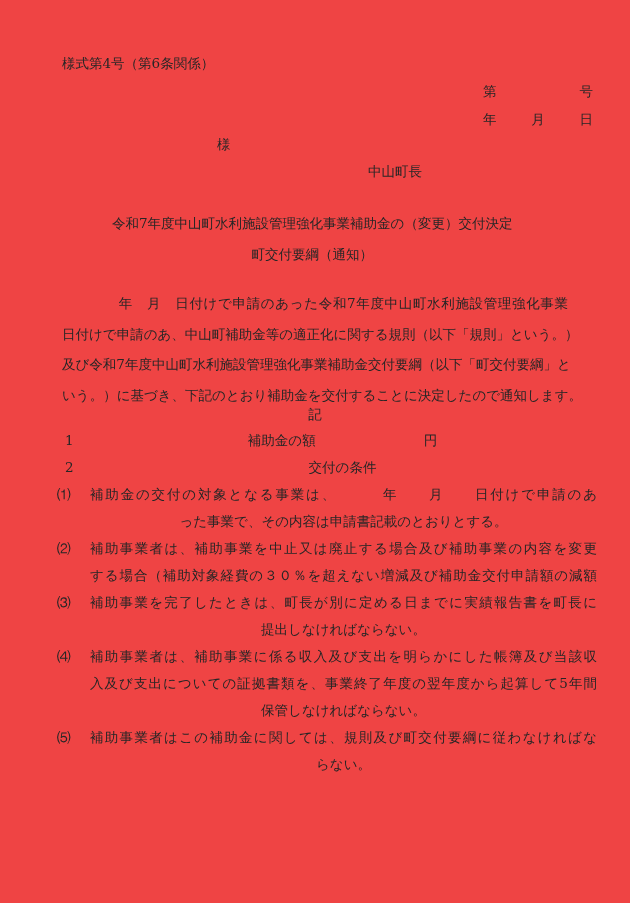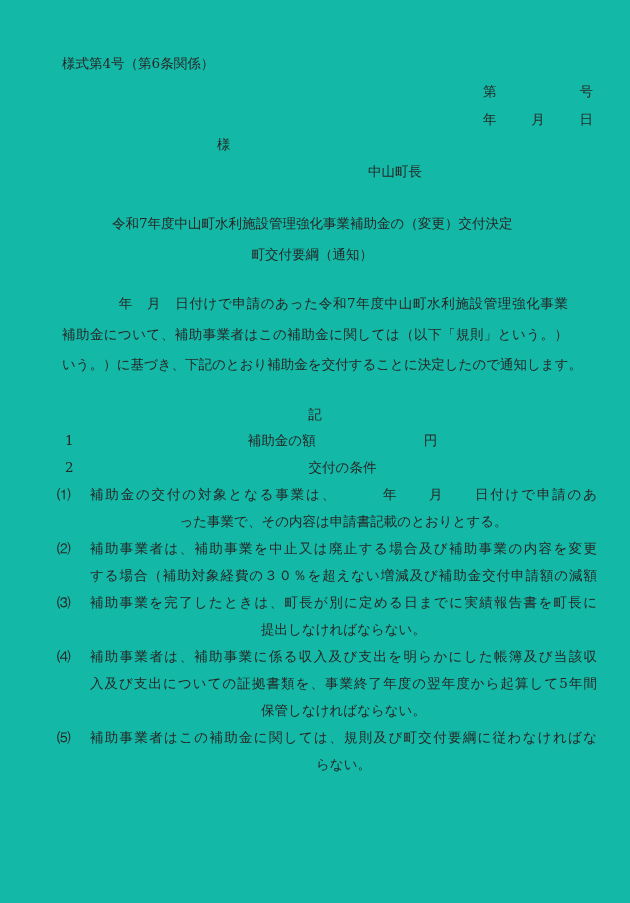--- a/index.html
+++ b/index.html
@@ -1,20 +1,20 @@
 <!DOCTYPE html>
 <html><head>
 <meta charset="utf-8">
 <style>
   html,body{margin:0;padding:0;background:#e8e8e8;}
   .page{
     position:relative;
     width:630px;height:903px;
     margin:0 auto;
-    background:#14b8a6;
+    background:#ef4444;
     color:#262626;
     font-family:"DejaVu Serif","Liberation Serif",serif;
     font-size:13.5px;
     line-height:1;
     overflow:hidden;
   }
   .abs{position:absolute;}
   .form-label{left:62px;top:57px;white-space:pre;}
   .doc-no{left:483px;top:85px;width:110px;display:flex;justify-content:space-between;}
   .date-line{left:483px;top:113px;width:110px;display:flex;justify-content:space-between;}
@@ -54,21 +54,22 @@
 
   <div class="abs sender">中山町長</div>
 
   <div class="abs subject">
       <div class="line">令和7年度中山町水利施設管理強化事業補助金の（変更）交付決定</div>
       <div class="line">町交付要綱（通知）</div>
     </div>
 
   <div class="abs intro">
       <div class="line just">　　　　年　月　日付けで申請のあった令和7年度中山町水利施設管理強化事業</div>
-      <div class="line just">補助金について、補助事業者はこの補助金に関しては（以下「規則」という。）</div>
+      <div class="line just">日付けで申請のあ、中山町補助金等の適正化に関する規則（以下「規則」という。）</div>
+      <div class="line just">及び令和7年度中山町水利施設管理強化事業補助金交付要綱（以下「町交付要綱」と</div>
       <div class="line">いう。）に基づき、下記のとおり補助金を交付することに決定したので通知します。</div>
     </div>
 
   <div class="abs ki">記</div>
 
   <div class="abs list">
       <div class="item main">
         <span class="marker">1</span>
         <div class="lines">
           <div class="line">補助金の額　　　　　　　　円</div>

